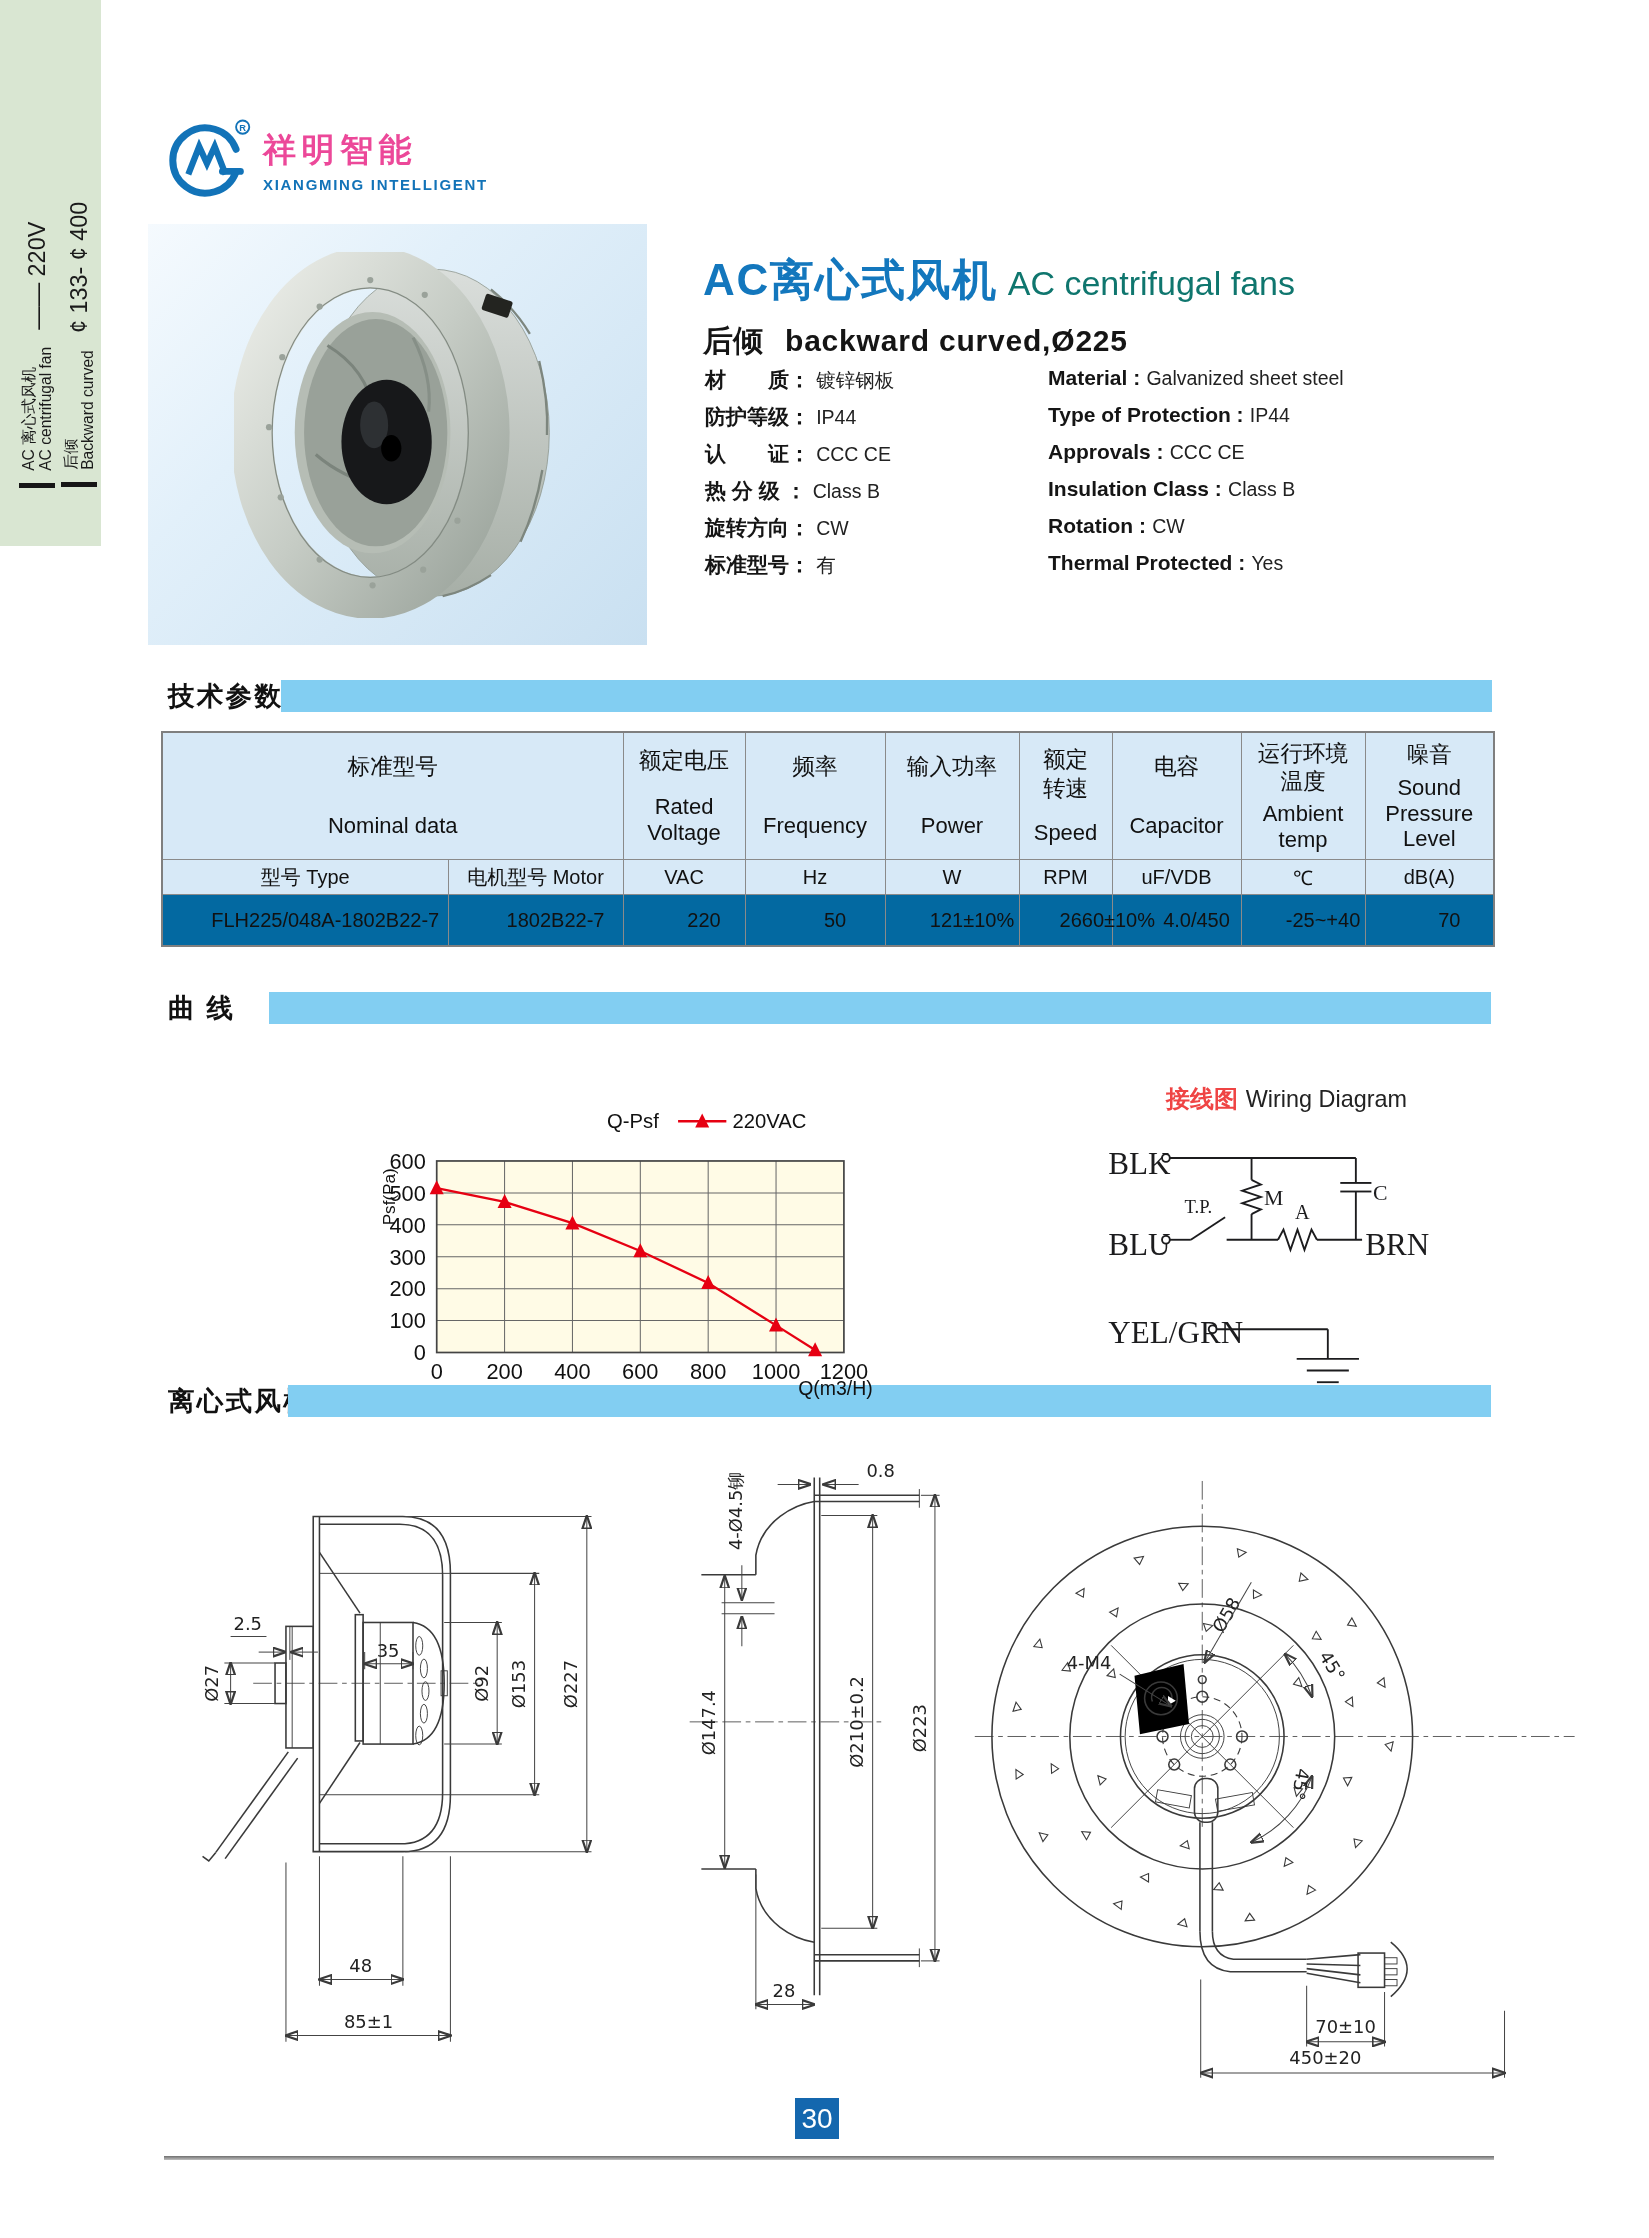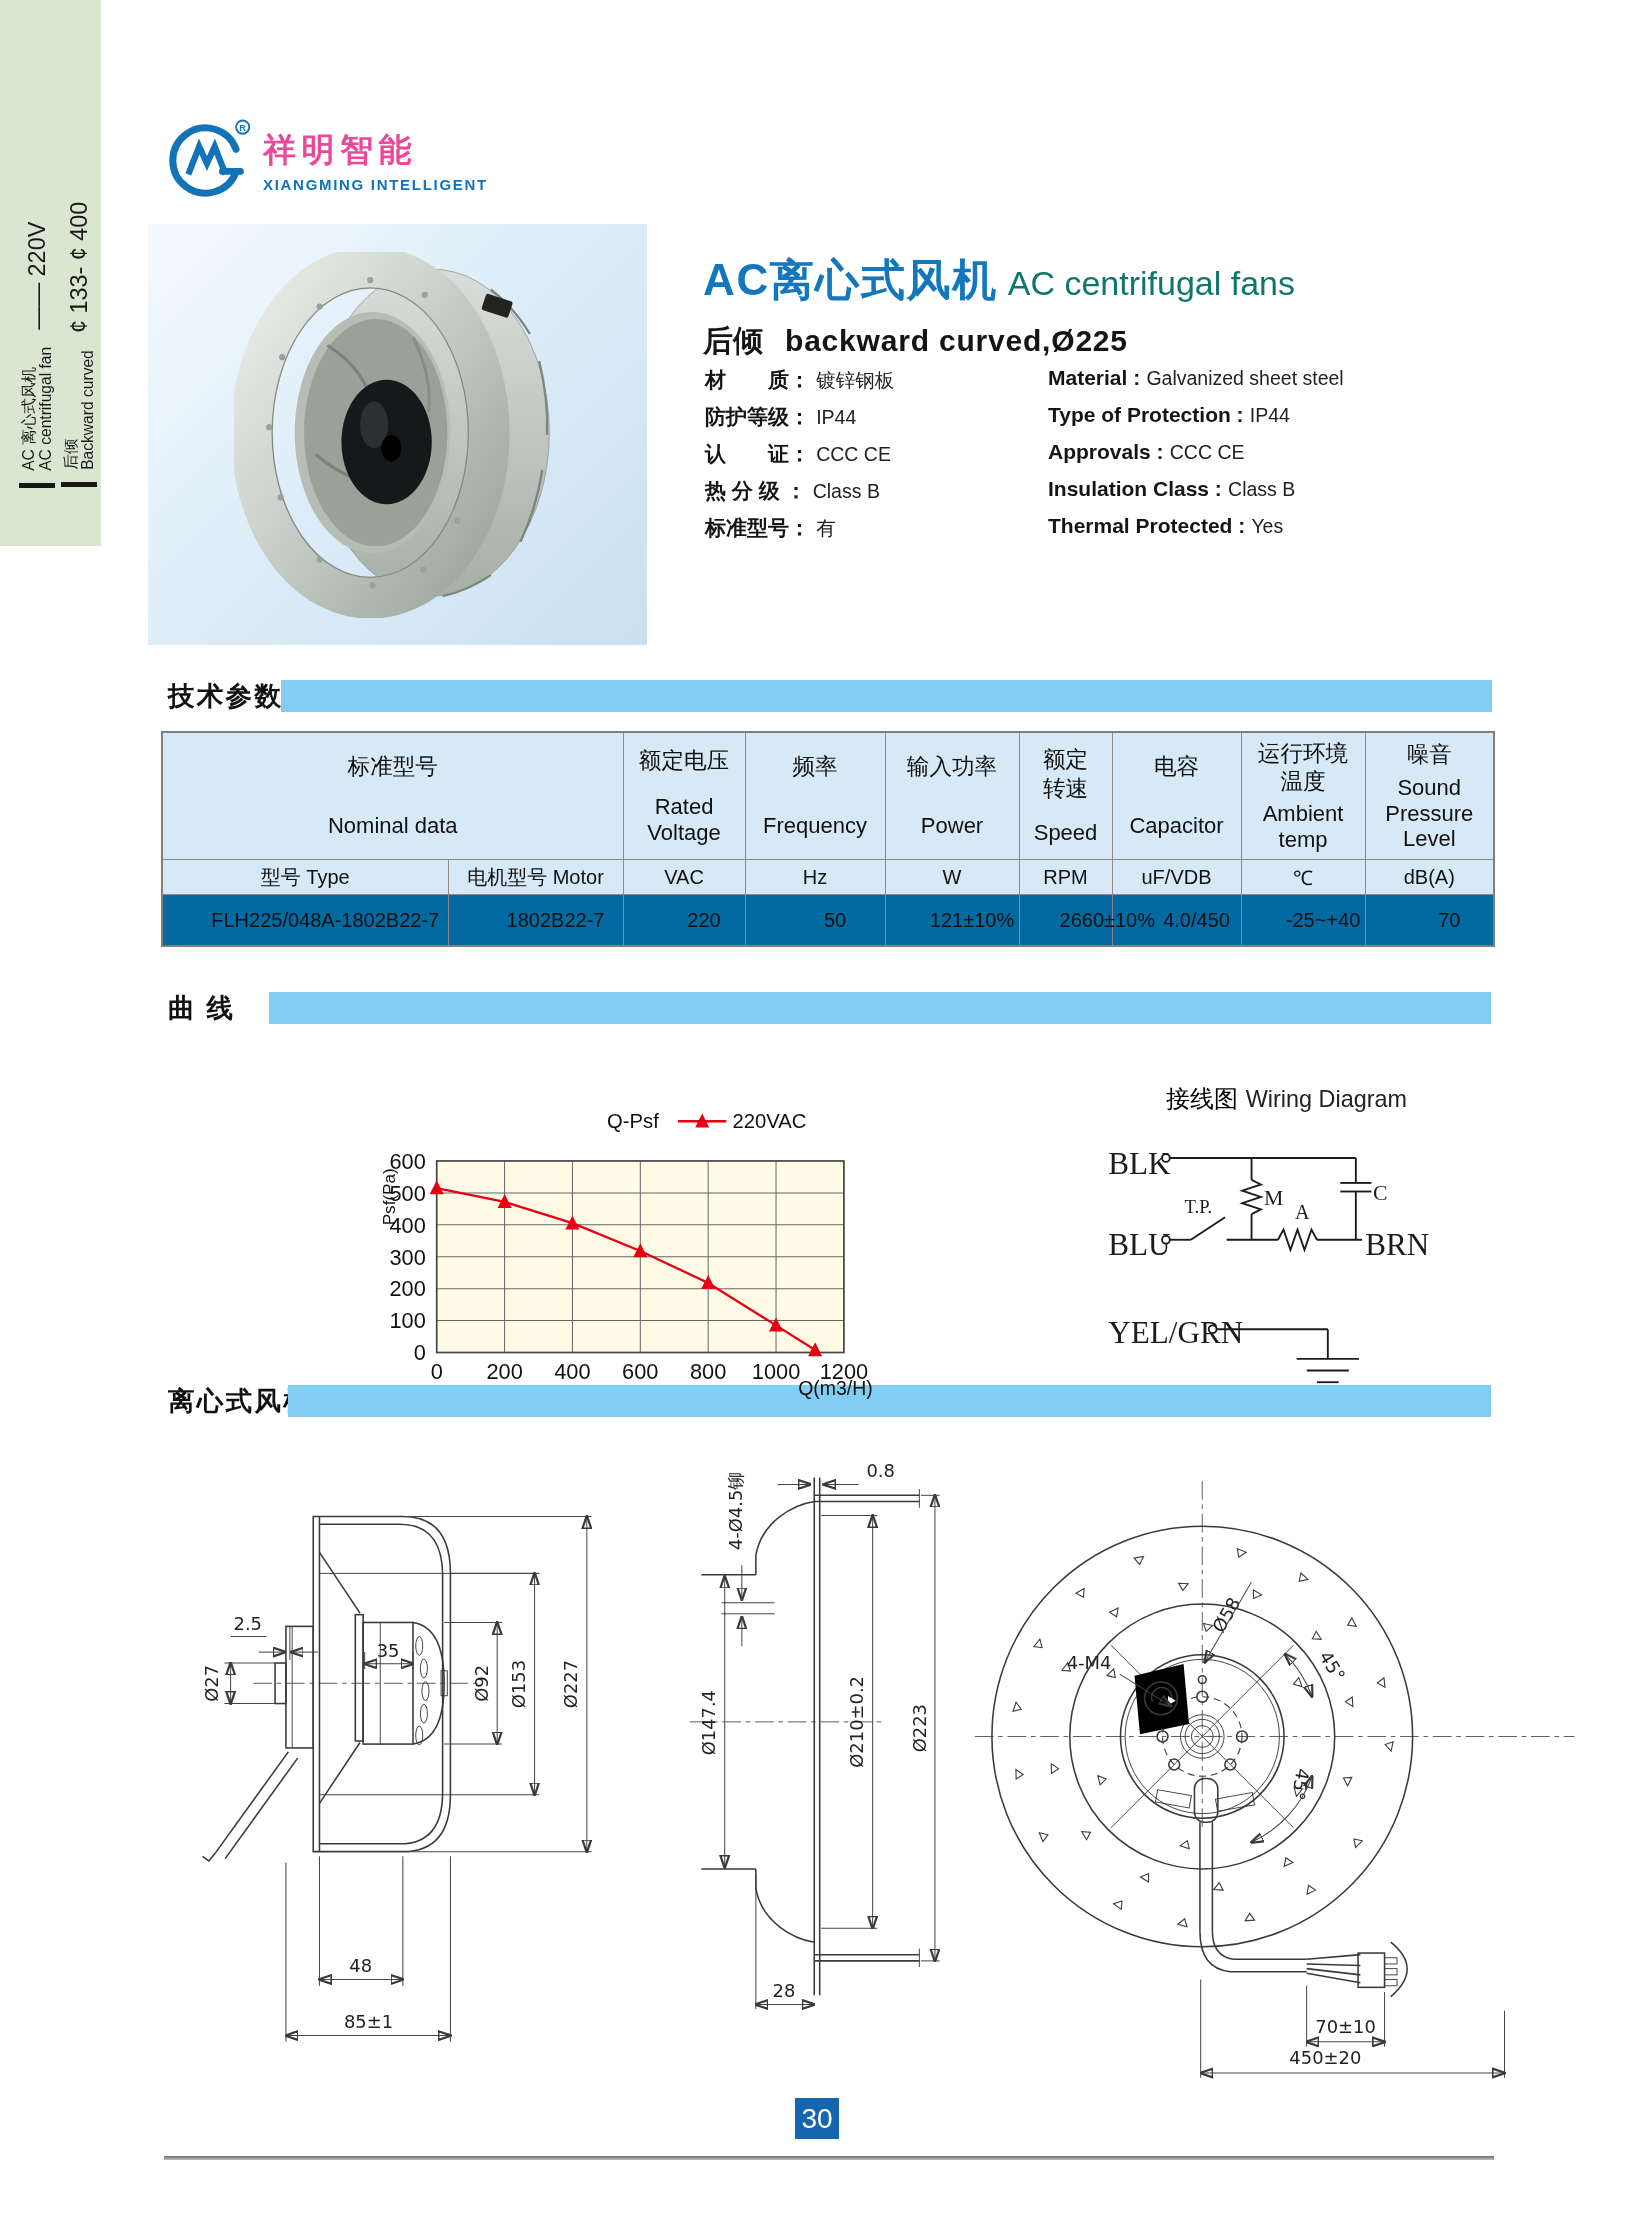--- a/index.html
+++ b/index.html
@@ -47,21 +47,21 @@
   tr.dr td{height:50px;background:#0369a1;font-size:20px;padding-left:40px;}
   .hcell{display:flex;flex-direction:column;justify-content:space-around;height:117px;align-items:center;}
   .hcell .cn{font-size:22.6px;white-space:pre-line;line-height:1.25;}
   .hcell .en{font-size:22px;line-height:1.15;}
   
   .curvewrap{position:absolute;left:335px;top:1080px;}
   #curve-svg text{font-family:"Liberation Sans",sans-serif;fill:#111;}
   .tick{font-size:28px;}
   
   .wtitle{position:absolute;left:1166px;top:1083px;white-space:nowrap;}
-  .wtitle .cn{font-size:24px;font-weight:normal;color:#000000;}
+  .wtitle .cn{font-size:24px;font-weight:bold;color:#ef4444;}
   .wtitle .en{font-size:23.4px;color:#222;margin-left:7.8px;}
   .wiring{position:absolute;left:1091px;top:1116px;}
   .wiring line,.wiring path{stroke:#1c1c1e;stroke-width:2.4;fill:none;}
   .wiring circle{stroke:#1c1c1e;stroke-width:2.4;fill:#fff;}
   .wiring text{fill:#1c1c1e;font-family:"Liberation Serif",serif;}
   
   .dwg{position:absolute;}
   .dwg line,.dwg path,.dwg rect,.dwg circle,.dwg ellipse,.dwg polyline{stroke:#3a3a3a;stroke-width:2;fill:none;}
   .dwg .thin{stroke-width:1.2;}
   .dwg .dim{stroke:#444;stroke-width:1.3;}
@@ -175,20 +175,24 @@
       <span class="sp-cn"><span class="sp-label">防护等级：</span><span class="sp-val">IP44</span></span>
       <span class="sp-en"><span class="sp-label">Type of Protection :</span><span class="sp-val">IP44</span></span>
     </div>
     <div class="spec-row">
       <span class="sp-cn"><span class="sp-label">认　　证：</span><span class="sp-val">CCC  CE</span></span>
       <span class="sp-en"><span class="sp-label">Approvals :</span><span class="sp-val">CCC  CE</span></span>
     </div>
     <div class="spec-row">
       <span class="sp-cn"><span class="sp-label">热 分 级 ：</span><span class="sp-val">Class  B</span></span>
       <span class="sp-en"><span class="sp-label">Insulation Class :</span><span class="sp-val">Class  B</span></span>
+    </div>
+    <div class="spec-row">
+      <span class="sp-cn"><span class="sp-label">旋转方向：</span><span class="sp-val">CW</span></span>
+      <span class="sp-en"><span class="sp-label">Rotation :</span><span class="sp-val">CW</span></span>
     </div>
     <div class="spec-row">
       <span class="sp-cn"><span class="sp-label">标准型号：</span><span class="sp-val">有</span></span>
       <span class="sp-en"><span class="sp-label">Thermal  Protected :</span><span class="sp-val">Yes</span></span>
     </div>
   </div>
 
   <div class="sec" style="top:680px;">
     <span class="stxt">技术参数</span>
     <span class="sbar" style="left:281px;width:1211px;"></span>

